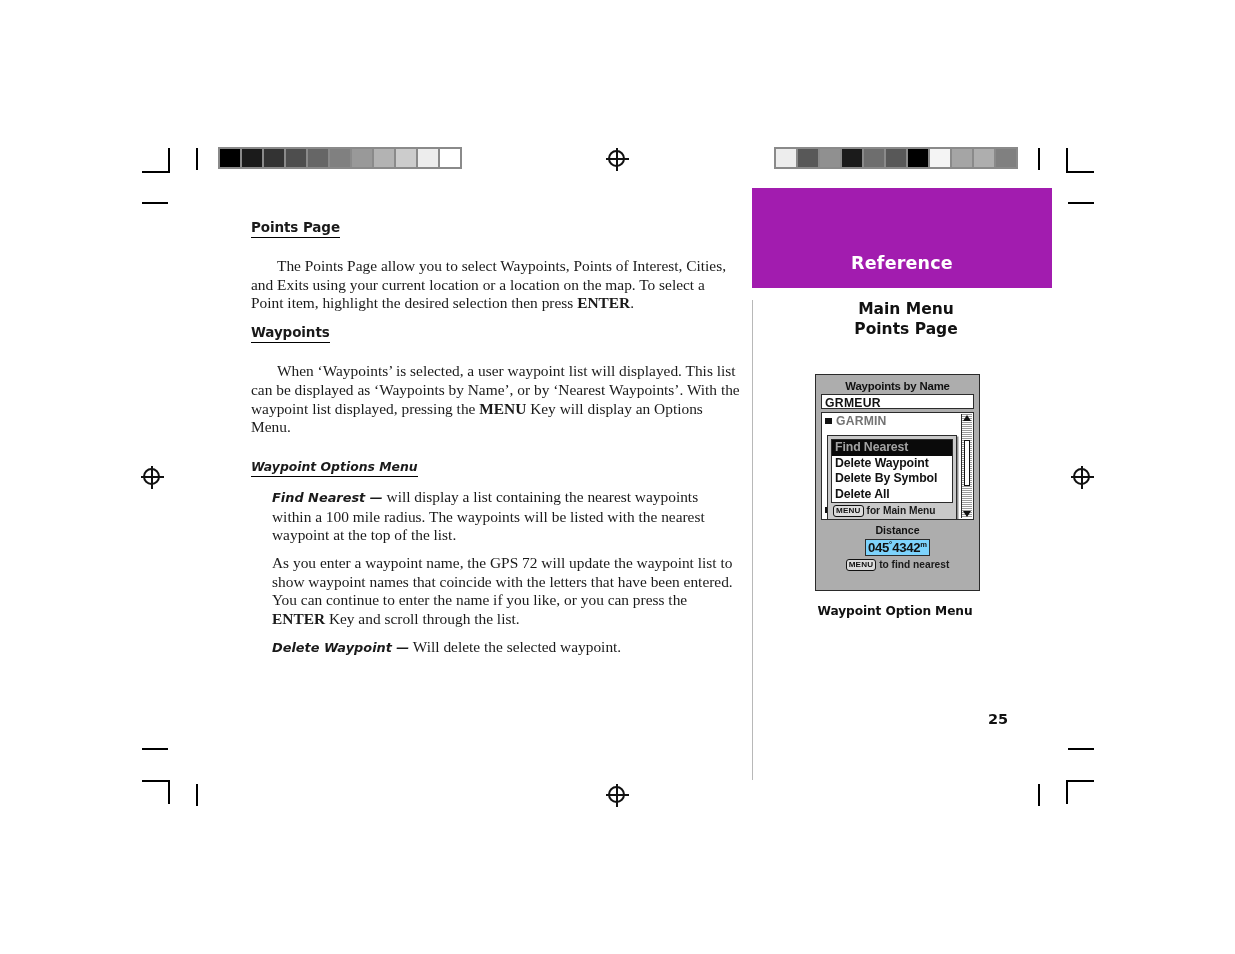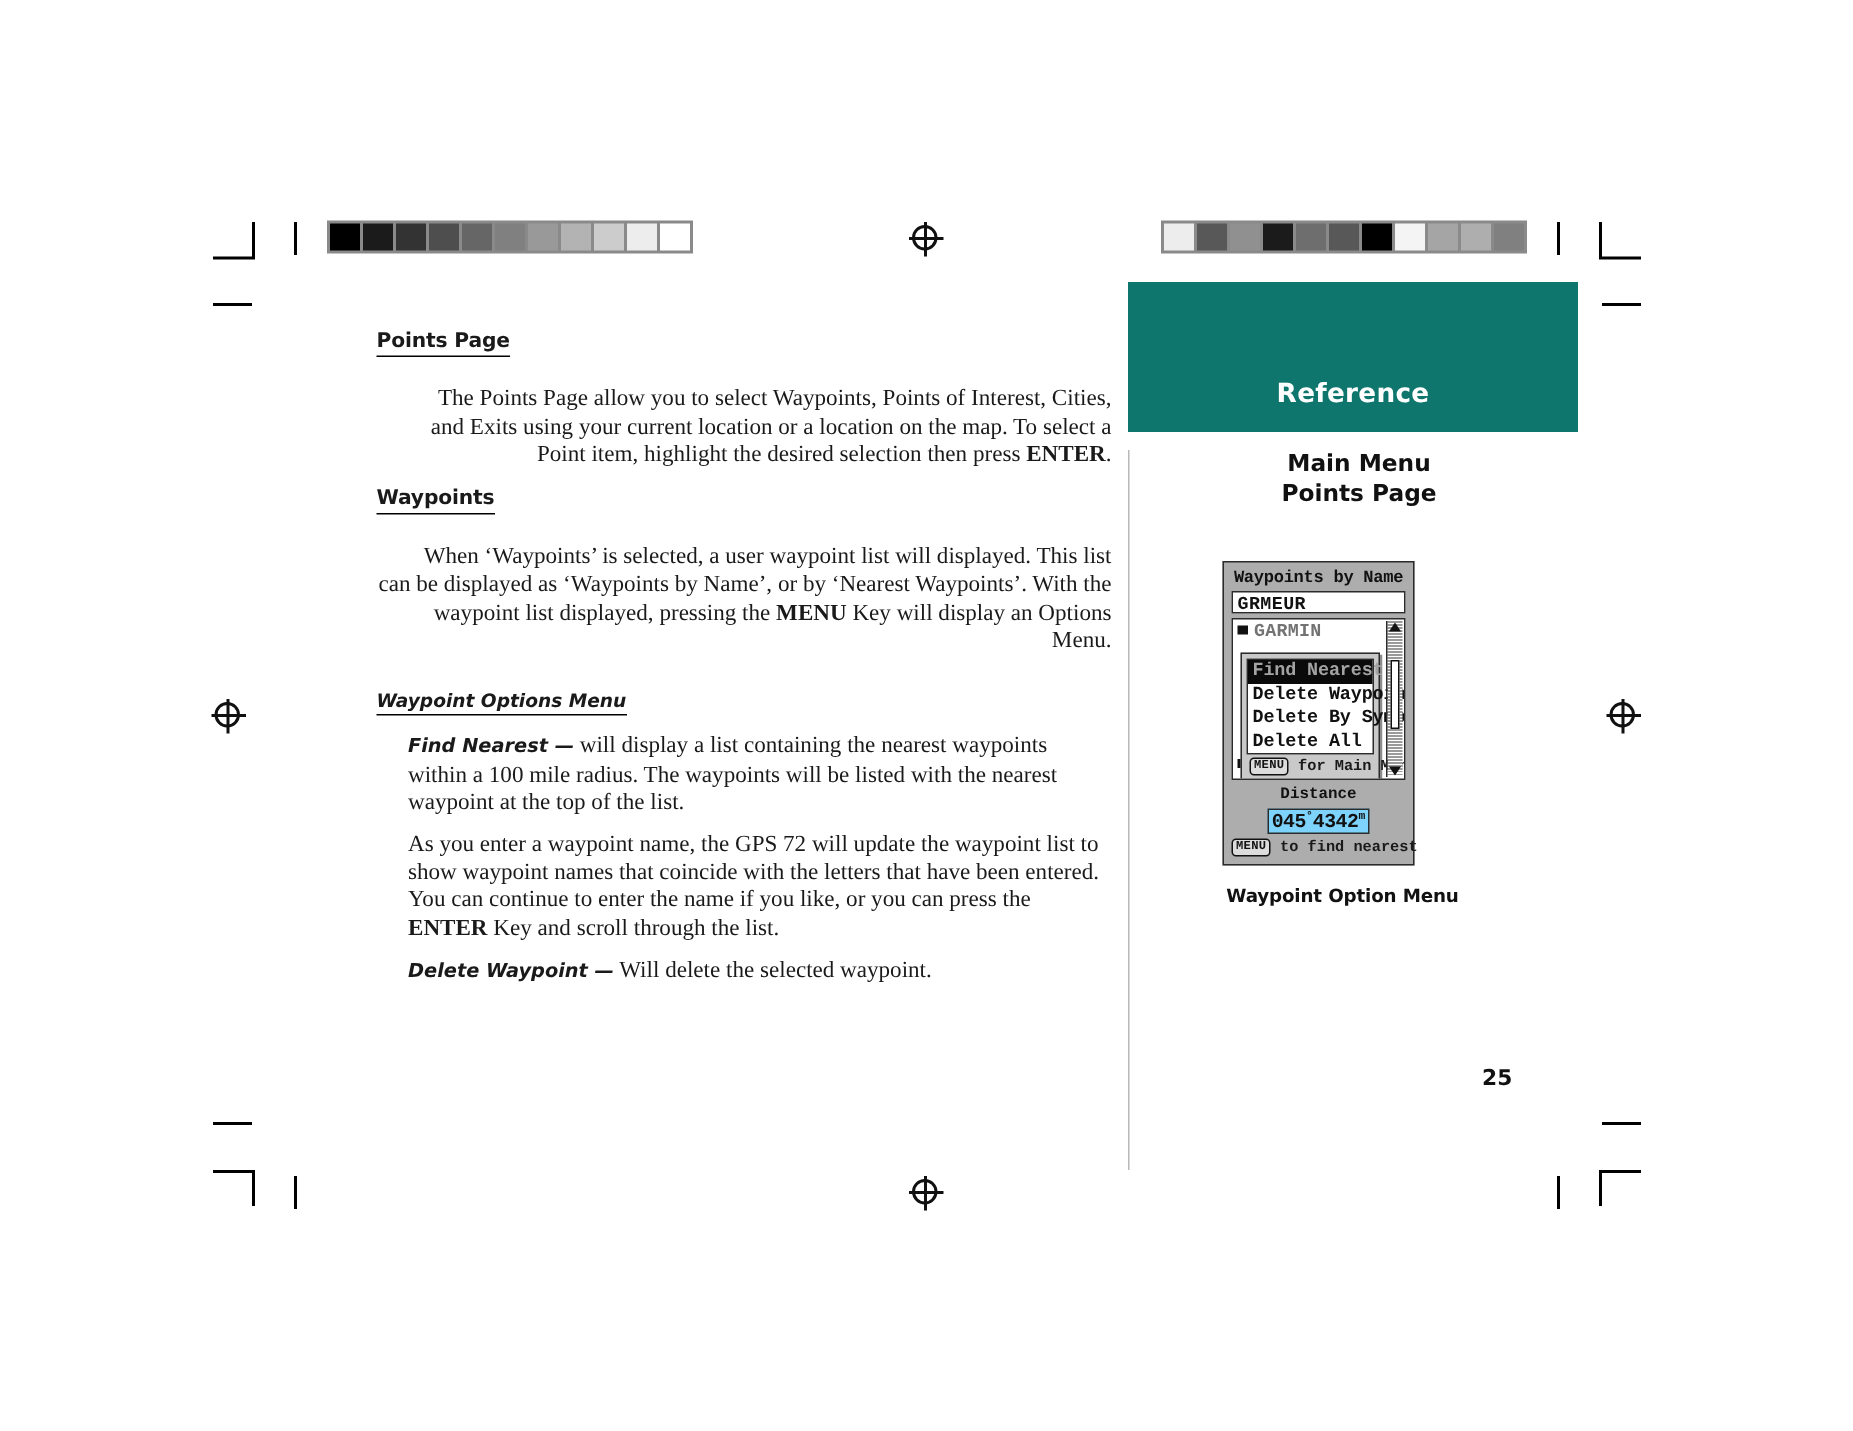--- a/index.html
+++ b/index.html
@@ -77,21 +77,21 @@
     padding-bottom: 2px;
     display: inline-block;
     border-bottom: 1.6px solid #000;
     letter-spacing: -0.1px;
   }
   .head-wrap { display: block; margin-bottom: 9px; }
   p.body {
     font-size: 15.4px;
     line-height: 18.7px;
     margin: 0 0 9px 0;
-    text-align: right;
+    text-align: left;
   }
   p.body.indent { text-indent: 26px; }
   p.body b { font-weight: bold; font-family: "Liberation Serif", serif; }
 
   h3.sub-head {
     font-family: "DejaVu Sans", sans-serif;
     font-size: 12.4px;
     font-weight: bold;
     font-style: italic;
     margin: 13px 0 9px 0;
@@ -114,21 +114,21 @@
     font-size: 12.9px;
   }
 
   
   .ref-banner {
     position: absolute;
     left: 752px;
     top: 188px;
     width: 300px;
     height: 100px;
-    background: #0f766e;
+    background: #a21caf;
     display: flex;
     align-items: flex-end;
     justify-content: center;
   }
   .ref-banner .label {
     font-family: "DejaVu Sans", sans-serif;
     font-size: 17.5px;
     font-weight: bold;
     color: #ffffff;
     padding-bottom: 15px;
@@ -156,26 +156,26 @@
   }
 
   
   .gps-fig {
     position: absolute;
     left: 815px;
     top: 374px;
     width: 160px;
   }
   .gps-shot {
-    width: 128px;
+    width: 165px;
     box-sizing: border-box;
     border: 1.5px solid #2a2a2a;
     background: #adadad;
-    padding: 4px 5px 5px 5px;
-    font-family: Liberation Mono, monospace;
+    padding: 4px 5px 19px 5px;
+    font-family: Liberation Sans, sans-serif;
     position: relative;
   }
   .gps-title {
     text-align: center;
     font-size: 11.4px;
     font-weight: bold;
     color: #111;
     letter-spacing: -0.2px;
     padding: 1px 0 2px 0;
   }

